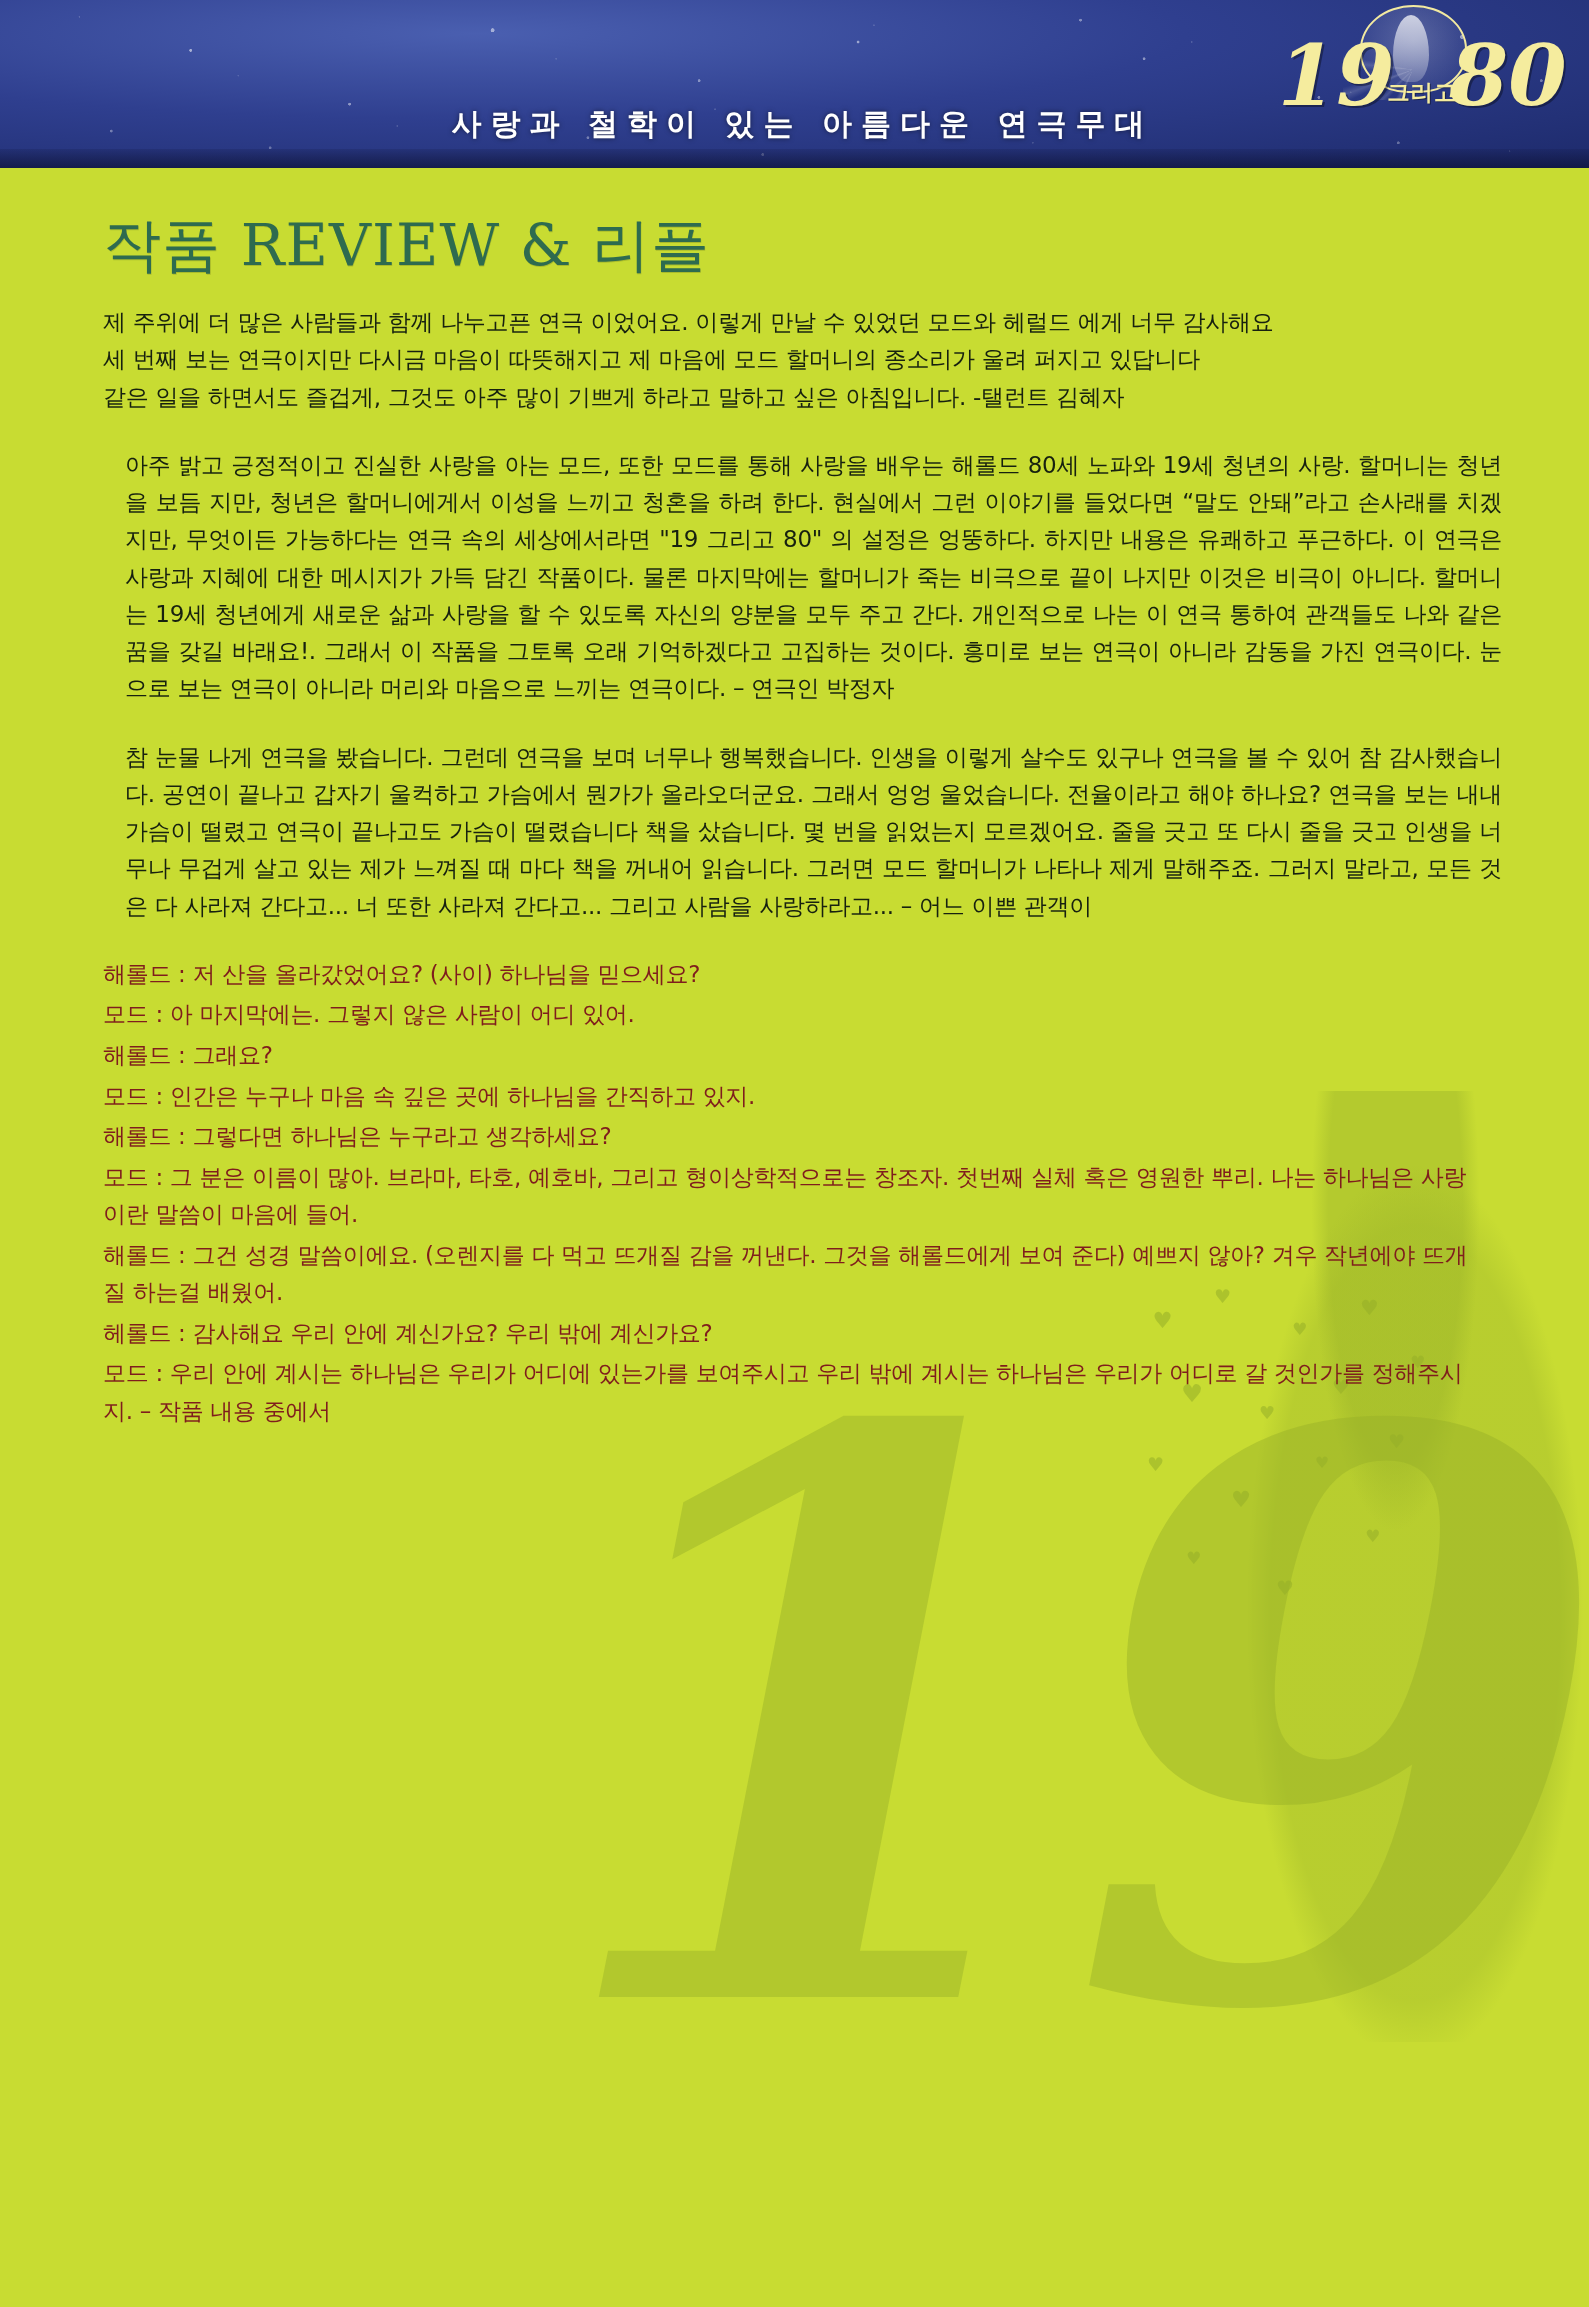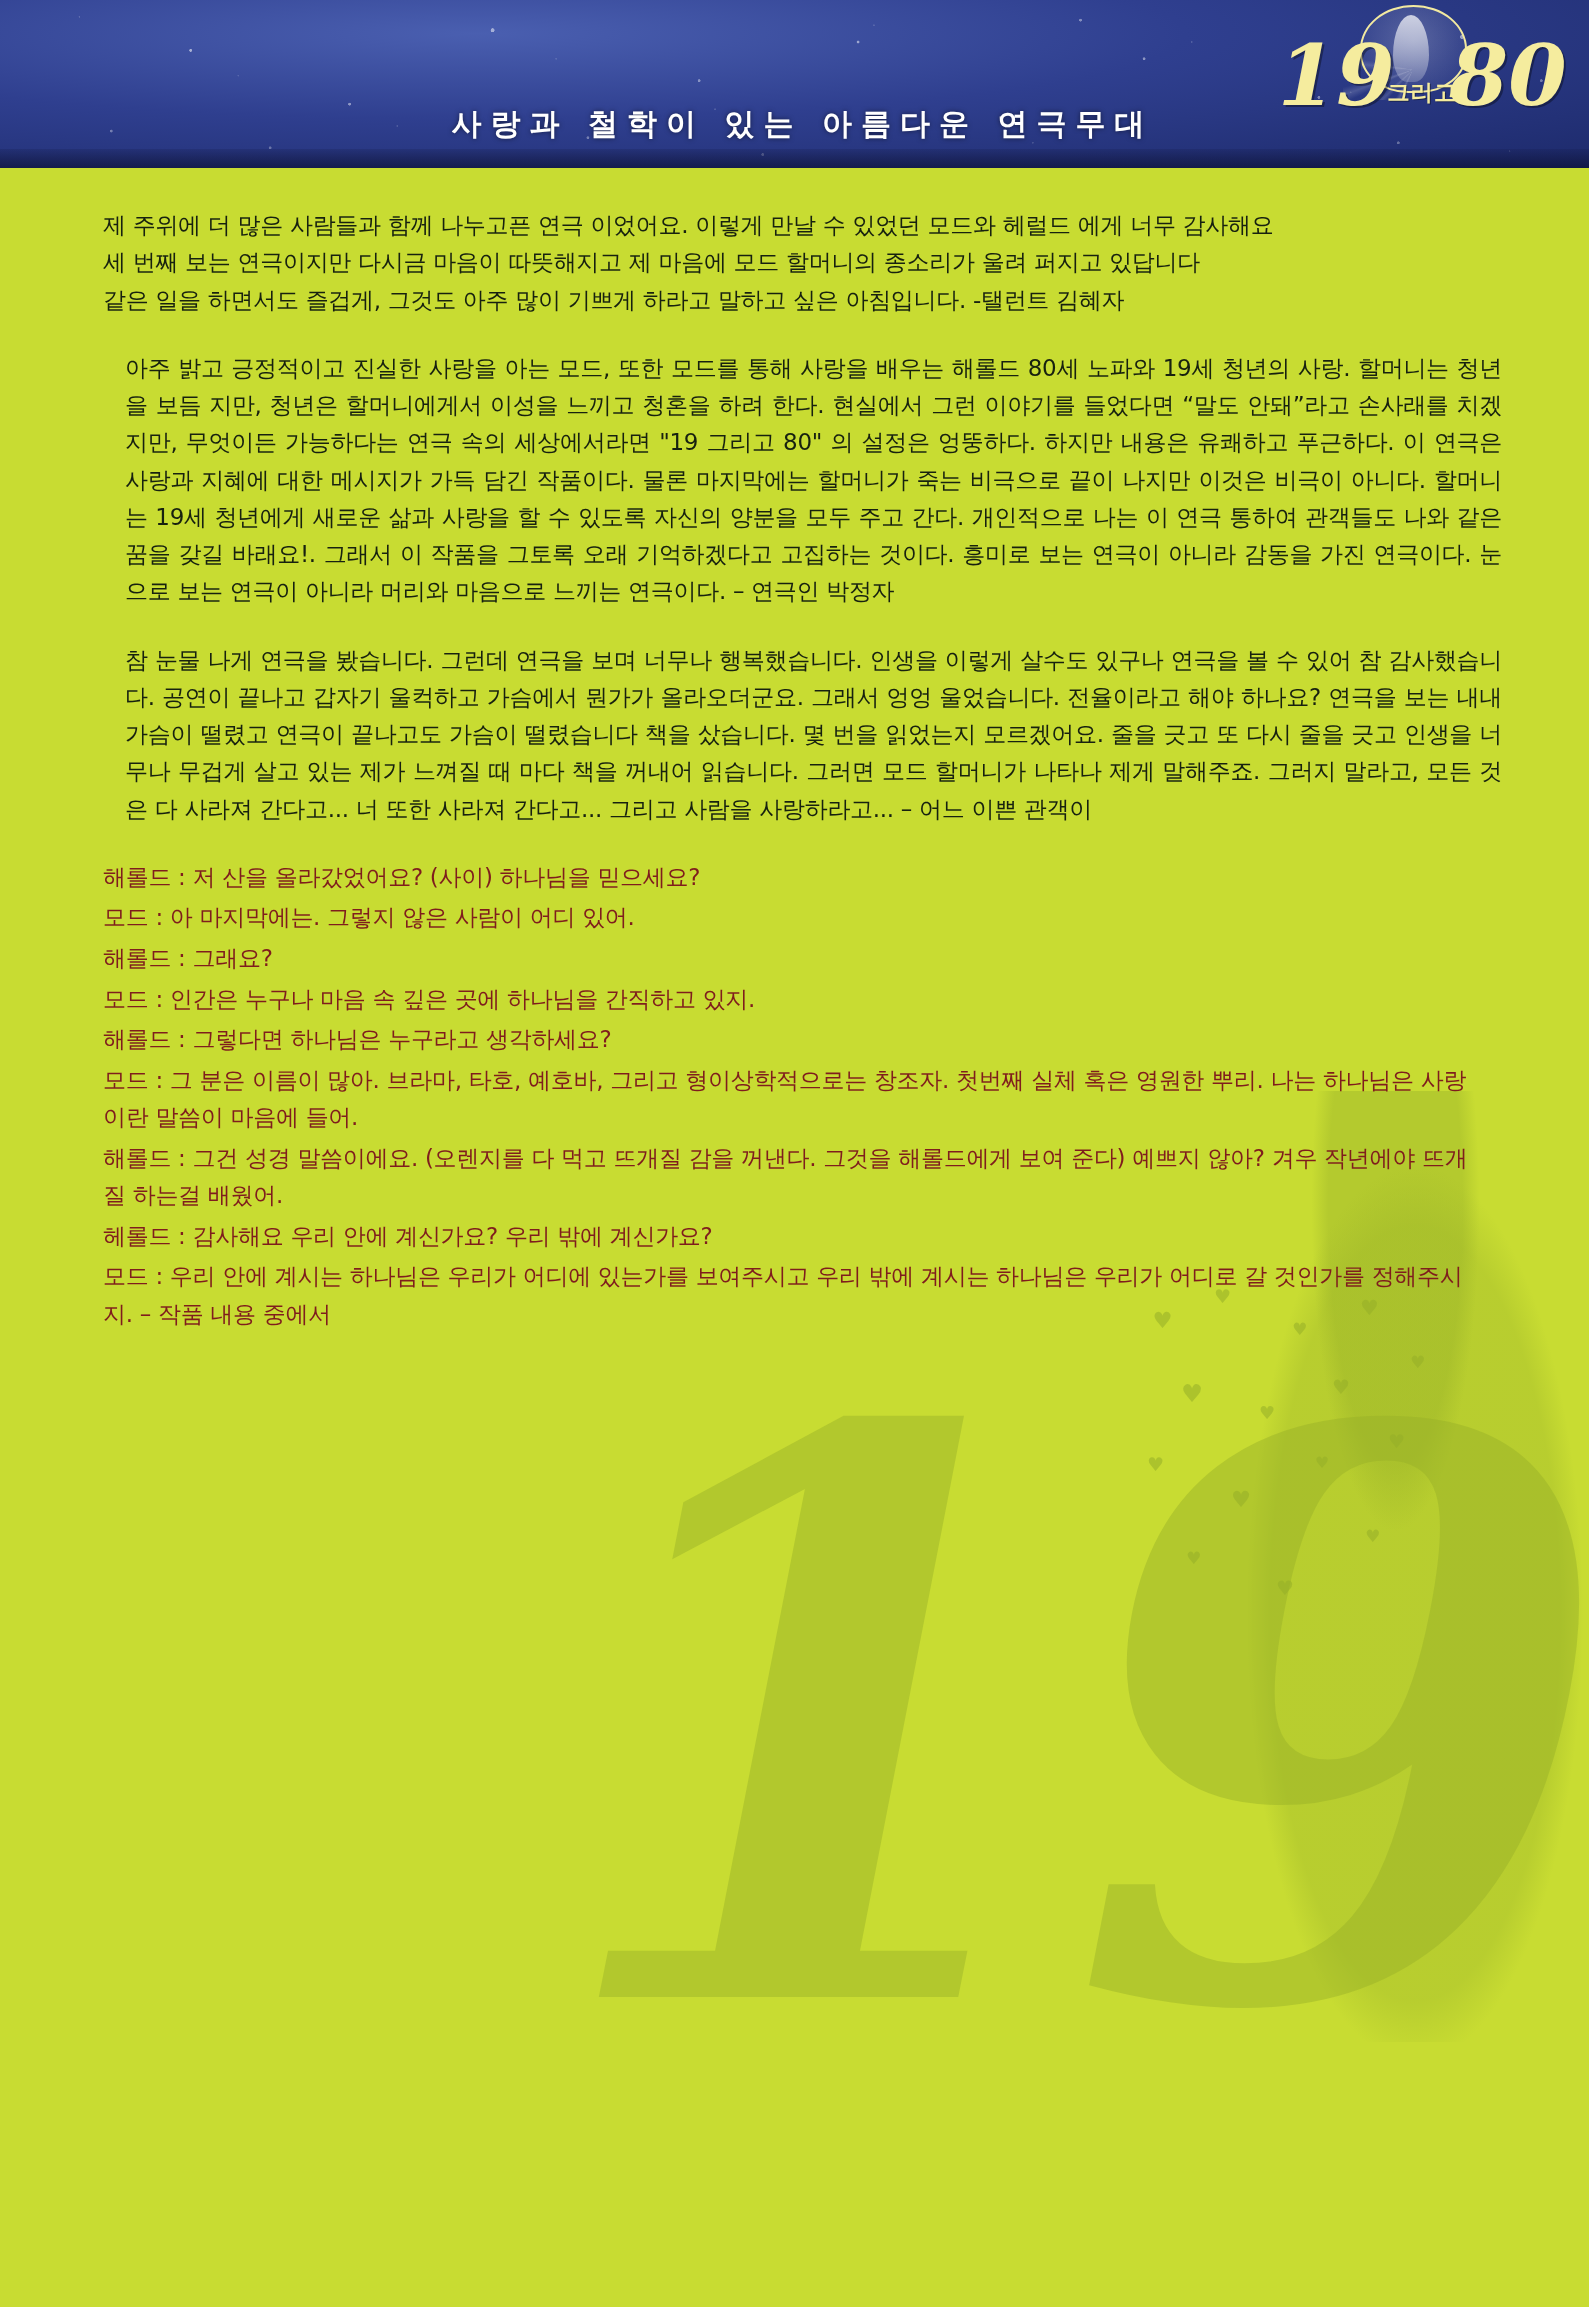--- a/index.html
+++ b/index.html
@@ -289,20 +289,21 @@
     <span class="heart" style="left:0px;   top:168px; font-size:19px;">♥</span>
     <span class="heart" style="left:84px; top:201px; font-size:22.4px;">♥</span>
     <span class="heart" style="left:168px; top:168px; font-size:15.7px;">♥</span>
     <span class="heart" style="left:241px; top:145px; font-size:19px;">♥</span>
     <span class="heart" style="left:39px;  top:263px; font-size:17px;">♥</span>
     <span class="heart" style="left:129px; top:291px; font-size:20px;">♥</span>
     <span class="heart" style="left:218px; top:241px; font-size:17px;">♥</span>
   </div>
 
   <div class="content">
+    <h1 class="title">작품 REVIEW &amp; 리플</h1>
 
     <div class="para">
       <span class="line">제 주위에 더 많은 사람들과 함께 나누고픈 연극 이었어요. 이렇게 만날 수 있었던 모드와 헤럴드 에게 너무 감사해요</span>
       <span class="line">세 번째 보는 연극이지만 다시금 마음이 따뜻해지고 제 마음에 모드 할머니의 종소리가 울려 퍼지고 있답니다</span>
       <span class="line">같은 일을 하면서도 즐겁게, 그것도 아주 많이 기쁘게 하라고 말하고 싶은 아침입니다. -탤런트 김혜자</span>
     </div>
 
     <p class="para block">아주 밝고 긍정적이고 진실한 사랑을 아는 모드, 또한 모드를 통해 사랑을 배우는 해롤드 80세 노파와 19세 청년의 사랑. 할머니는 청년을 보듬 지만, 청년은 할머니에게서 이성을 느끼고 청혼을 하려 한다. 현실에서 그런 이야기를 들었다면 “말도 안돼”라고 손사래를 치겠지만, 무엇이든 가능하다는 연극 속의 세상에서라면 "19 그리고 80" 의 설정은 엉뚱하다. 하지만 내용은 유쾌하고 푸근하다. 이 연극은 사랑과 지혜에 대한 메시지가 가득 담긴 작품이다. 물론 마지막에는 할머니가 죽는 비극으로 끝이 나지만 이것은 비극이 아니다. 할머니는 19세 청년에게 새로운 삶과 사랑을 할 수 있도록 자신의 양분을 모두 주고 간다. 개인적으로 나는 이 연극 통하여 관객들도 나와 같은 꿈을 갖길 바래요!. 그래서 이 작품을 그토록 오래 기억하겠다고 고집하는 것이다. 흥미로 보는 연극이 아니라 감동을 가진 연극이다. 눈으로 보는 연극이 아니라 머리와 마음으로 느끼는 연극이다.  – 연극인 박정자</p>
 
     <p class="para block">참 눈물 나게 연극을 봤습니다. 그런데 연극을 보며 너무나 행복했습니다. 인생을 이렇게 살수도 있구나 연극을 볼 수 있어 참 감사했습니다. 공연이 끝나고 갑자기 울컥하고 가슴에서 뭔가가 올라오더군요. 그래서 엉엉 울었습니다. 전율이라고 해야 하나요? 연극을 보는 내내 가슴이 떨렸고 연극이 끝나고도 가슴이 떨렸습니다 책을 샀습니다. 몇 번을 읽었는지 모르겠어요. 줄을 긋고 또 다시 줄을 긋고 인생을 너무나 무겁게 살고 있는 제가 느껴질 때 마다 책을 꺼내어 읽습니다. 그러면 모드 할머니가 나타나 제게 말해주죠. 그러지 말라고, 모든 것은 다 사라져 간다고... 너 또한 사라져 간다고... 그리고 사람을 사랑하라고... – 어느 이쁜 관객이</p>

